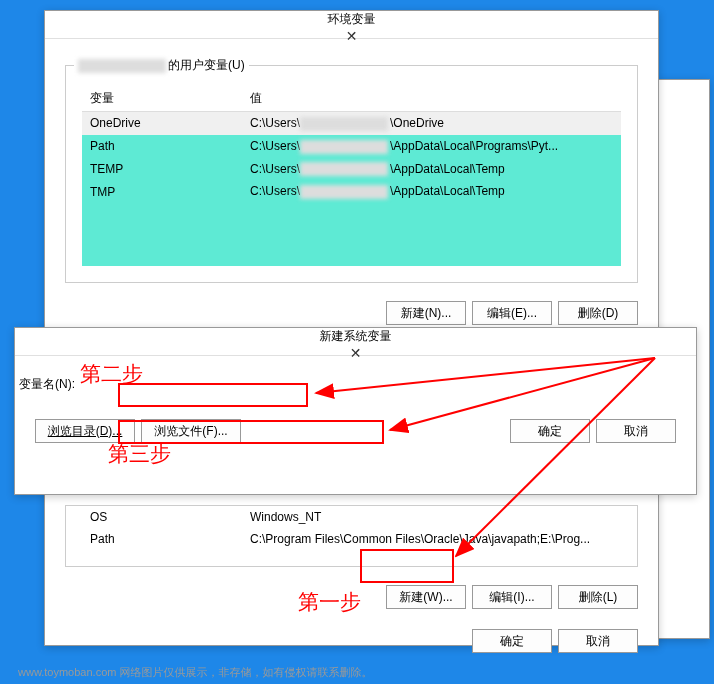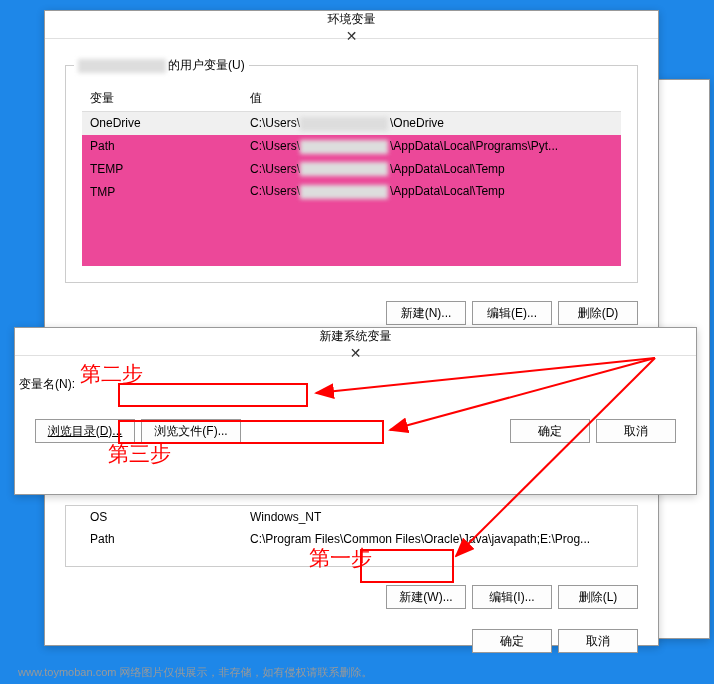--- a/index.html
+++ b/index.html
@@ -140,21 +140,21 @@
   position: absolute;
   bottom: 4px;
   left: 18px;
   color: #999;
   font-size: 11px;
 }
 .table-wrap {
   height: 180px;
   overflow: hidden;
   margin-top: 4px;
-  background: #ec4899;
+  background: #5eead4;
 }
 .table-wrap2 {
   height: 44px;
   overflow: hidden;
   background: #fff;
 }
 </style>
 </head>
 <body>
 
@@ -267,15 +267,15 @@
       <polygon points="0 0, 10 4, 0 8" fill="#ff0000"></polygon>
     </marker>
   </defs>
   <line x1="655" y1="358" x2="316" y2="393" stroke="#ff0000" stroke-width="2" marker-end="url(#ah)"></line>
   <line x1="655" y1="358" x2="390" y2="430" stroke="#ff0000" stroke-width="2" marker-end="url(#ah)"></line>
   <line x1="655" y1="358" x2="456" y2="556" stroke="#ff0000" stroke-width="2" marker-end="url(#ah)"></line>
 </svg>
 
 <div class="annot" style="left:80px; top:360px;">第二步</div>
 <div class="annot" style="left:100px; top:440px;margin-left:8px;">第三步</div>
-<div class="annot" style="left:298px; top:544px;margin-left:11px;">第一步</div>
+<div class="annot" style="left:298px; top:588px;">第一步</div>
 
 <div class="watermark">www.toymoban.com 网络图片仅供展示，非存储，如有侵权请联系删除。</div>
 
 </body></html>

